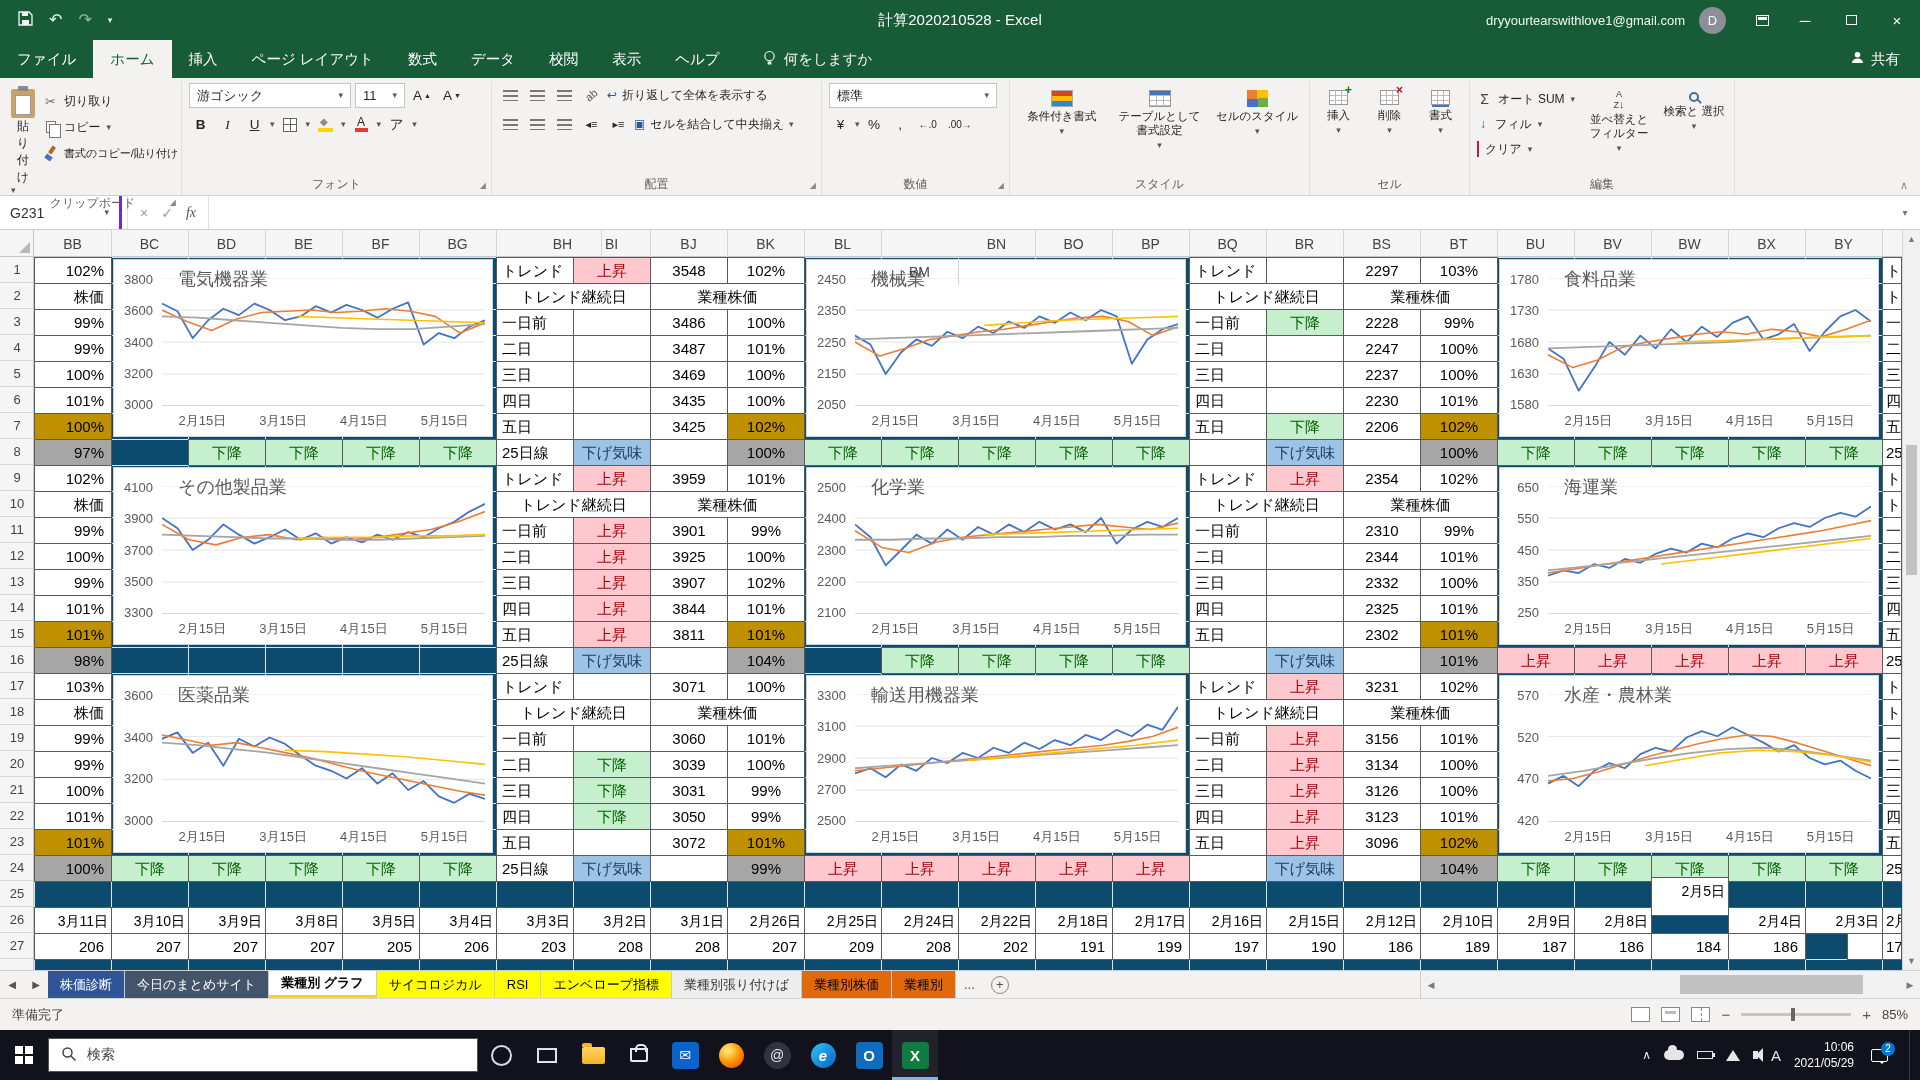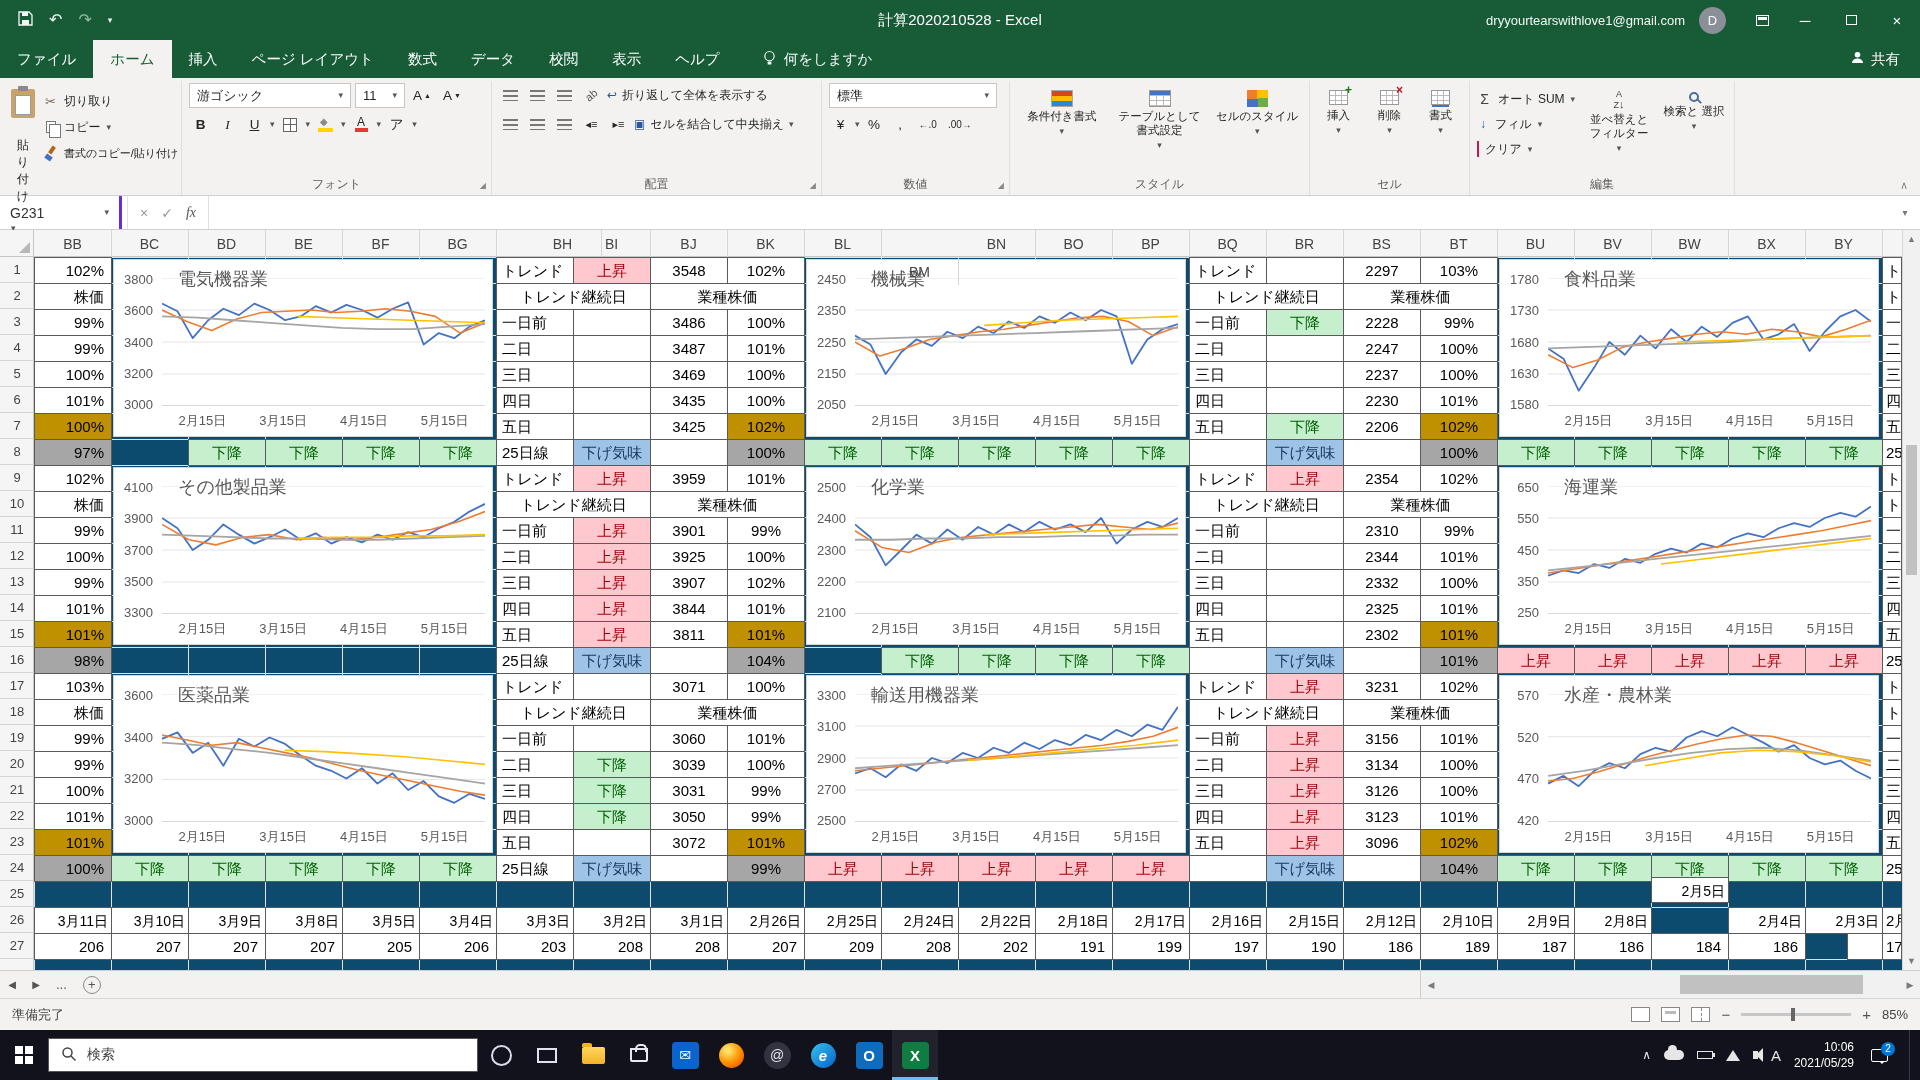--- a/index.html
+++ b/index.html
@@ -27,21 +27,21 @@
 .rtab.active{background:#f3f2f1;color:#185c37}
 .tellme{display:flex;align-items:center;gap:8px;padding:0 16px;margin-left:10px;opacity:.95;white-space:nowrap}
 .share-btn{margin-left:auto;display:flex;align-items:center;gap:7px;padding:0 20px;white-space:nowrap}
 
 .ribbon{height:118px;background:#f3f2f1;display:flex;padding:3px 4px 0 4px;border-bottom:1px solid #d2d0ce;position:relative;color:#262626}
 .rgroup{display:flex;flex-direction:column;border-right:1px solid #e1dfdd;padding:2px 7px 0 7px;flex:0 0 auto}
 .rg-body{flex:1;display:flex;gap:8px;align-items:flex-start}
 .rg-body.col{flex-direction:column;gap:5px;align-items:stretch}
 .rg-foot{height:21px;display:flex;align-items:center;justify-content:center;color:#605e5c;font-size:12px;position:relative}
 .launcher{position:absolute;right:-2px;bottom:5px;font-size:8px;color:#8a8886}
-.bigbtn{width:62px;display:flex;flex-direction:column;align-items:flex-start;justify-content:center;gap:19px;font-size:12px;padding-top:6px;text-align:center}
+.bigbtn{width:62px;display:flex;flex-direction:column;align-items:flex-start;justify-content:center;gap:0;font-size:12px;padding-top:6px;text-align:center}
 .caret{font-size:9px;color:#555;line-height:1}
 .vcol{display:flex;flex-direction:column;gap:6px;padding-top:8px}
 .sbtn{display:flex;align-items:center;gap:6px;font-size:12px;height:20px;white-space:nowrap}
 .sic{width:15px;display:flex;justify-content:center;color:#7a6a56;font-size:13px}
 .ic-paste{width:24px;height:29px;background:#c9a36a;border-radius:2px;position:relative}
 .ic-paste::before{content:'';position:absolute;left:4px;top:6px;right:4px;bottom:3px;background:#fff;border:1px solid #9b9b9b}
 .ic-paste::after{content:'';position:absolute;left:7px;top:-3px;width:10px;height:5px;background:#8a8a8a;border-radius:1px}
 .ic-copy{width:10px;height:12px;border:1px solid #777;background:#fff;position:relative}
 .ic-copy::after{content:'';position:absolute;left:2px;top:2px;width:10px;height:12px;border:1px solid #777;background:#fff}
 .ic-brush{width:13px;height:13px;position:relative}
@@ -806,21 +806,21 @@
       <div class="cl bd rt date" style="left: 881px; top: 677px; width: 78px; height: 27px;">2月24日</div>
       <div class="cl bd rt date" style="left: 958px; top: 677px; width: 78px; height: 27px;">2月22日</div>
       <div class="cl bd rt date" style="left: 1035px; top: 677px; width: 78px; height: 27px;">2月18日</div>
       <div class="cl bd rt date" style="left: 1112px; top: 677px; width: 78px; height: 27px;">2月17日</div>
       <div class="cl bd rt date" style="left: 1189px; top: 677px; width: 78px; height: 27px;">2月16日</div>
       <div class="cl bd rt date" style="left: 1266px; top: 677px; width: 78px; height: 27px;">2月15日</div>
       <div class="cl bd rt date" style="left: 1343px; top: 677px; width: 78px; height: 27px;">2月12日</div>
       <div class="cl bd rt date" style="left: 1420px; top: 677px; width: 78px; height: 27px;">2月10日</div>
       <div class="cl bd rt date" style="left: 1497px; top: 677px; width: 78px; height: 27px;">2月9日</div>
       <div class="cl bd rt date" style="left: 1574px; top: 677px; width: 78px; height: 27px;">2月8日</div>
-      <div class="cl bd rt date" style="left: 1651px; top: 647px; width: 78px; height: 26px;">2月5日</div>
+      <div class="cl bd rt date" style="left: 1651px; top: 647px; width: 78px; height: 39px;">2月5日</div>
       <div class="cl bd rt date" style="left: 1728px; top: 677px; width: 78px; height: 27px;">2月4日</div>
       <div class="cl bd rt date" style="left: 1805px; top: 677px; width: 78px; height: 27px;">2月3日</div>
       <div class="cl bd rt" style="left: 34px; top: 703px; width: 78px; height: 27px;">206</div>
       <div class="cl bd rt" style="left: 111px; top: 703px; width: 78px; height: 27px;">207</div>
       <div class="cl bd rt" style="left: 188px; top: 703px; width: 78px; height: 27px;">207</div>
       <div class="cl bd rt" style="left: 265px; top: 703px; width: 78px; height: 27px;">207</div>
       <div class="cl bd rt" style="left: 342px; top: 703px; width: 78px; height: 27px;">205</div>
       <div class="cl bd rt" style="left: 419px; top: 703px; width: 78px; height: 27px;">206</div>
       <div class="cl bd rt" style="left: 496px; top: 703px; width: 78px; height: 27px;">203</div>
       <div class="cl bd rt" style="left: 573px; top: 703px; width: 78px; height: 27px;">208</div>
@@ -1129,20 +1129,31 @@
     <div class="vs-track">
         <div class="vs-thumb"></div>
       </div>
     <div class="vs-btn">▼</div>
   </div>
 </div>
 
 <div class="tabbar">
   <div class="tnav">◀</div>
   <div class="tnav">▶</div>
+  <div id="sheet-tab-list">
+      <div class="stab blue">株価診断</div>
+      <div class="stab blue2">今日のまとめサイト</div>
+      <div class="stab active">業種別 グラフ</div>
+      <div class="stab yellow">サイコロジカル</div>
+      <div class="stab yellow">RSI</div>
+      <div class="stab yellow">エンベロープ指標</div>
+      <div class="stab plain">業種別張り付けば</div>
+      <div class="stab orange">業種別株価</div>
+      <div class="stab orange">業種別</div>
+    </div>
   <div class="stab-more">...</div>
   <div class="newsheet">+</div>
   <div class="hscroll">
     <div class="hs-btn">◀</div>
     <div class="hs-track">
         <div class="hs-thumb"></div>
       </div>
     <div class="hs-btn">▶</div>
   </div>
 </div>

